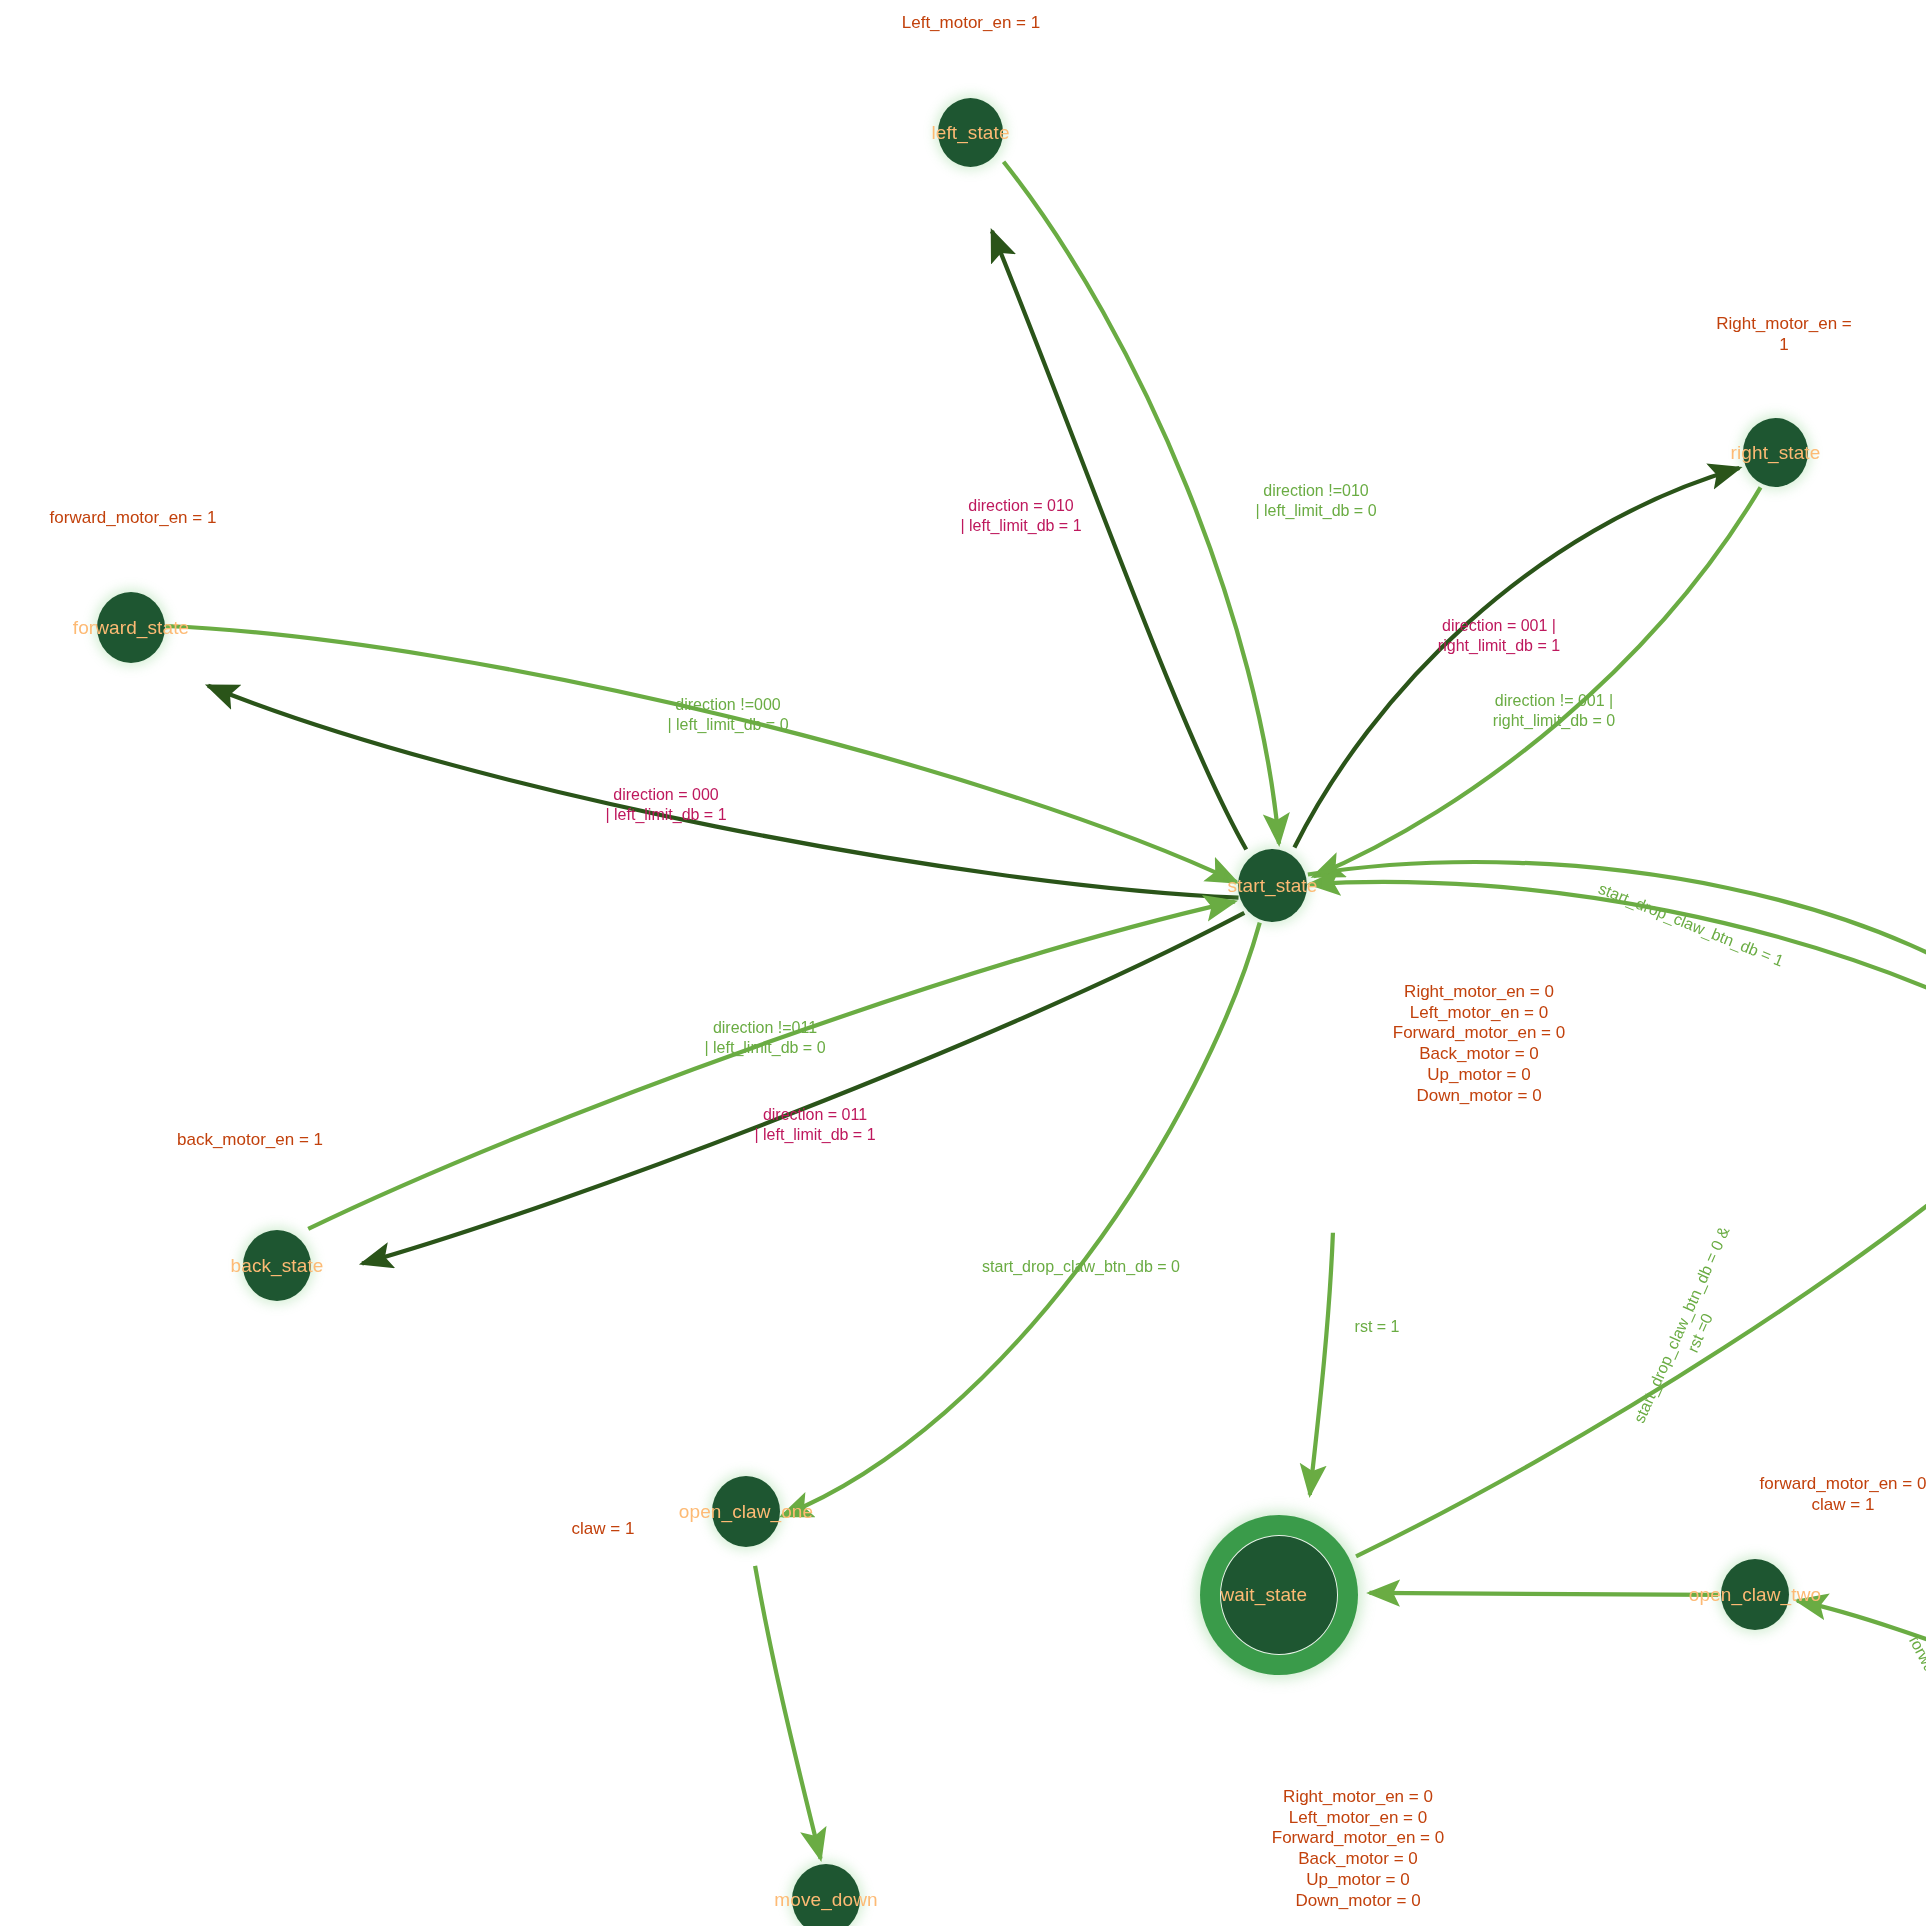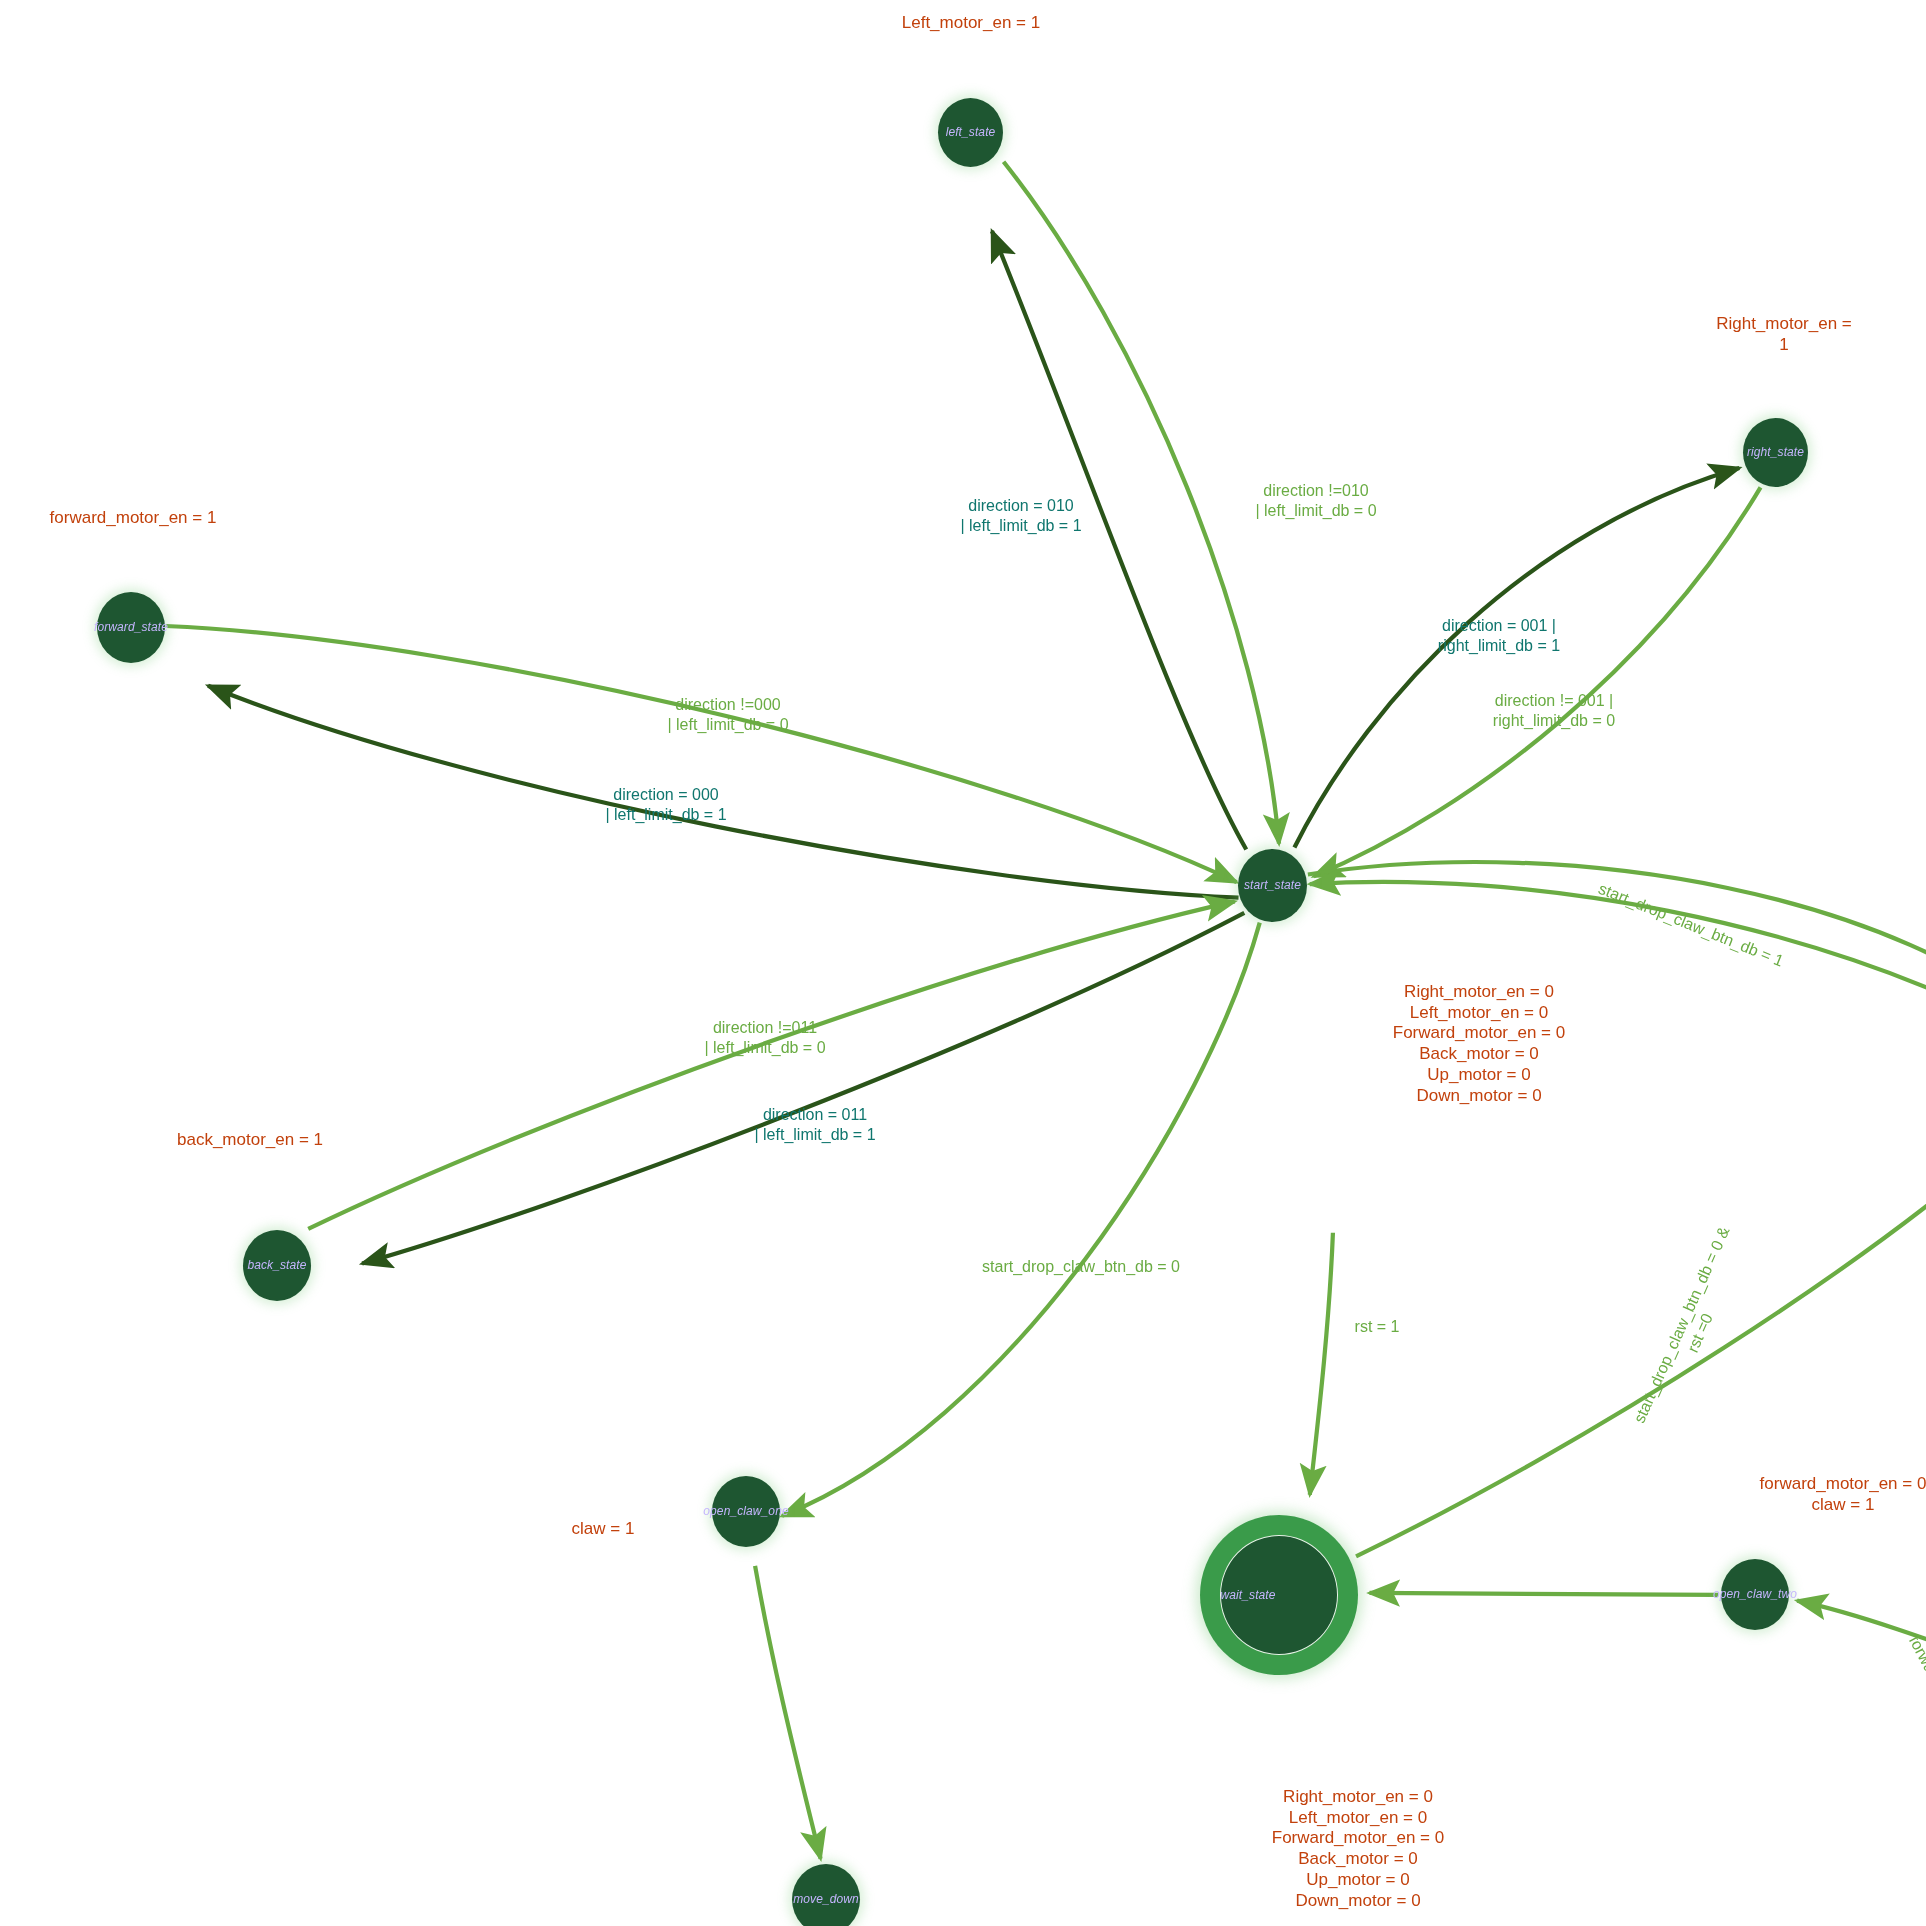--- a/index.html
+++ b/index.html
@@ -28,26 +28,25 @@
     align-items: center;
     justify-content: center;
     border-radius: 50%;
     background: #1e5631;
     color: #ffffff;
     box-shadow: 0 0 10.8px 3.9px rgba(120, 200, 120, 0.28);
     text-align: center;
     box-sizing: border-box;
   }
   .node .nlabel {
-    font-size: 12px;
+    font-size: 19px;
     line-height: 1.05;
     white-space: nowrap;
-    color: #c4b5fd;
+    color: #fdba74;
     letter-spacing: 0.1px;
-    font-style: italic;
   }
   .node.accepting {
     background: #3a9b4a;
     box-shadow: 0 0 13px 4.6px rgba(120, 200, 120, 0.35);
     padding: 0;
   }
   .node.accepting .inner-ring {
     width: 74%;
     height: 74%;
     border-radius: 50%;
@@ -67,21 +66,21 @@
     transform: translate(-50%, -50%);
   }
   .edge-label {
     position: absolute;
     font-size: 16px;
     line-height: 1.24;
     white-space: pre;
     text-align: center;
     transform-origin: 50% 50%;
   }
-  .edge-label.dark  { color: #0f766e; }
+  .edge-label.dark  { color: #be185d; }
   .edge-label.light { color: #6aac43; }
 </style>
 </head>
 <body>
 
 <div id="canvas">
 
   <svg id="edges" viewBox="0 0 6531 6256" xmlns="http://www.w3.org/2000/svg">
     <defs>
       <marker id="arrow-dark" markerWidth="9" markerHeight="9" refX="7.2" refY="3.2" orient="auto" markerUnits="strokeWidth">

